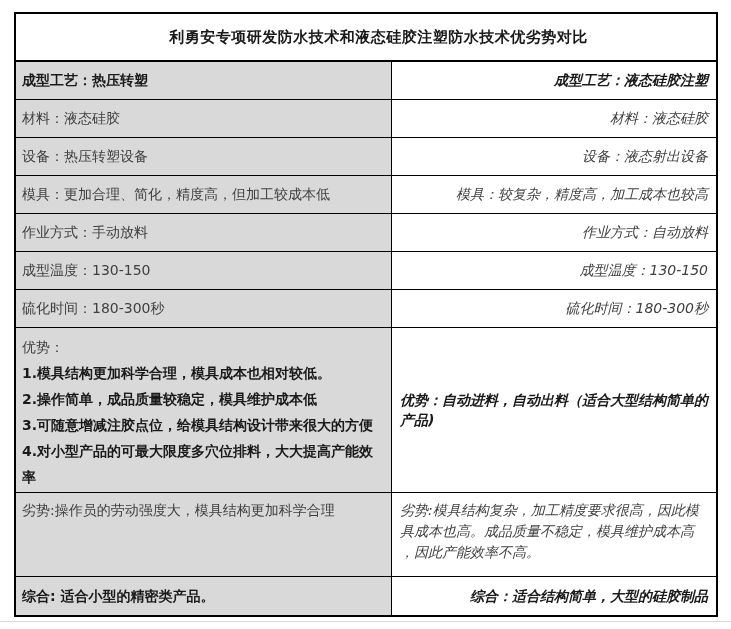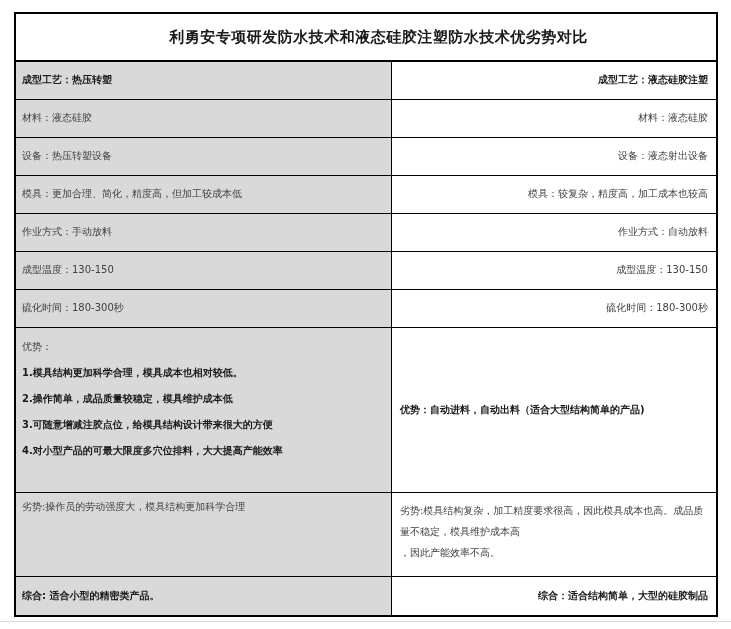--- a/index.html
+++ b/index.html
@@ -24,30 +24,30 @@
     display:flex; align-items:center; justify-content:center;
     font-size:15px; font-weight:bold; color:var(--text-strong);
     background:#fff; letter-spacing:.5px;padding-left:25px;
   }
   .row{ display:flex; border-bottom:1px solid var(--border); flex:0 0 auto; }
   .row.simple{ height:38px; }
   .row.adv{ height:165px; }
   .row.dis{ height:84px; }
   .row.sum{ flex:1 1 auto; border-bottom:none; }
 
-  .cell{ font-size:10px; color:var(--text); line-height:1.45; }
+  .cell{ font-size:14px; color:var(--text); line-height:1.45; }
   .cell.l{
     width:376px; flex:0 0 376px; background:var(--cell-gray);
     border-right:1px solid var(--border);
     display:flex; align-items:center; padding:2px 6px; text-align:left;
   }
   .cell.r{
     flex:1 1 auto; background:#fff;
     display:flex; align-items:center; justify-content:flex-end;
-    padding:2px 8px; text-align:right;
+    padding:2px 8px; text-align:right;font-style:italic;
   }
   .b{ font-weight:bold; color:var(--text-strong); }
 
   
   .row.adv .cell.l{ display:block; padding:6px 6px; }
   .adv-label{ line-height:26px; }
   .adv-item{ line-height:26px; font-weight:bold; color:var(--text-strong); }
   .row.adv .cell.r{ justify-content:flex-start; text-align:left; font-weight:bold; color:var(--text-strong); }
 
   

